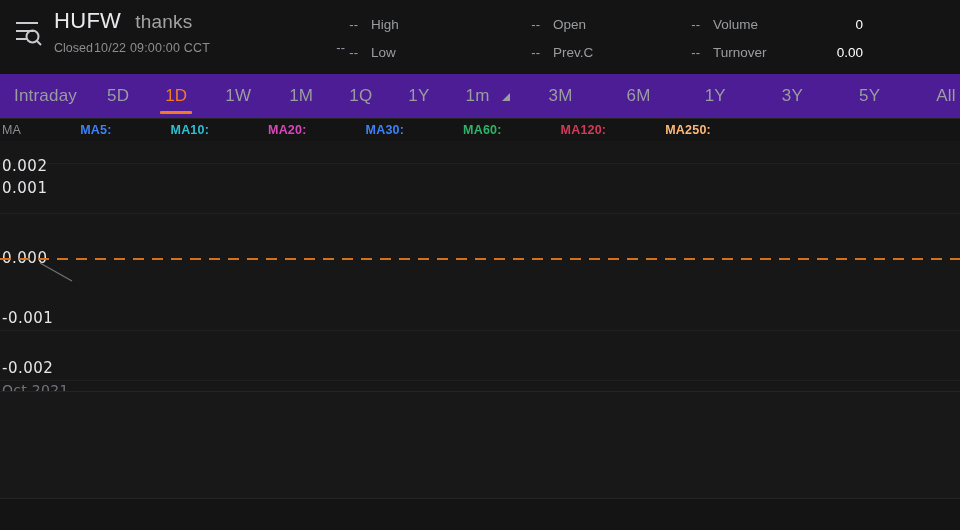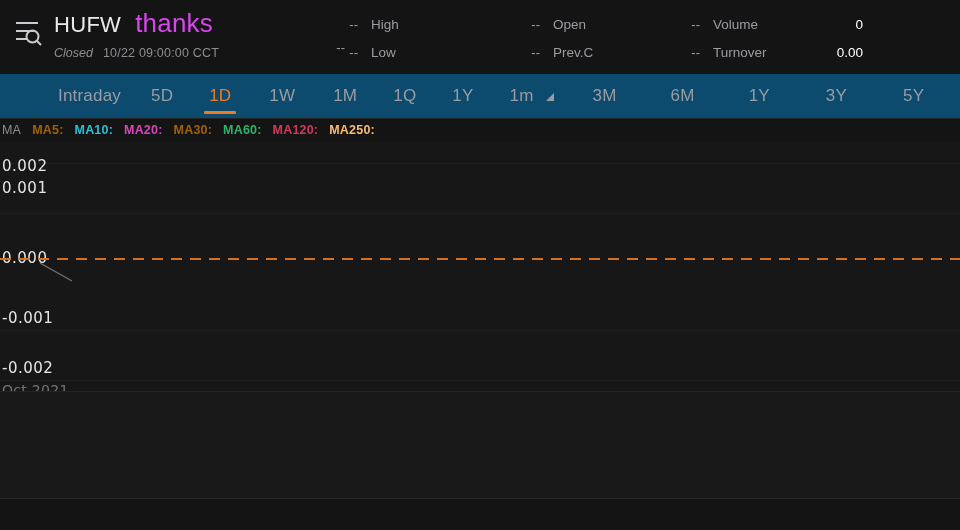--- a/index.html
+++ b/index.html
@@ -15,23 +15,23 @@
   .header { position:relative; height:74px; background:#141414; }
 
   .menu-search-icon {
     position:absolute; left:10px; top:16px;
     width:34px; height:38px;
   }
 
   .quote-title-block { position:absolute; left:54px; top:8px; }
   .sym-row { display:flex; align-items:baseline; }
   .symbol { font-size:22px; color:#e9eaec; letter-spacing:.3px; }
-  .symname { font-size:26px; color:#d946ef; margin-left:14px; letter-spacing:.2px; }
+  .symname { font-size:19px; color:#a3a3a3; margin-left:14px; letter-spacing:.2px; }
   .status-row { margin-top:7px; display:flex; align-items:baseline; font-size:12.5px; color:#8b8d91; }
-  .status-row .st { margin-right:10px;font-style:italic; }
+  .status-row .st { margin-right:1px; }
   .status-row .ts { letter-spacing:.2px; }
 
   
   .qcol { position:absolute; top:10px; }
   .qrow { height:28px; display:flex; align-items:center; }
   .qval {
     font-size:13px; color:#9aa0ab; text-align:right;
     display:inline-block;
   }
   .qlabel { font-size:13.5px; color:#9a9ca1; margin-left:13px; }
@@ -42,22 +42,21 @@
   .qcol-b .qval { width:40px; }
   .qcol-c { left:660px; }
   .qcol-c .qval { width:40px; }
   .qcol-c .qlabel { width:84px; }
   .qcol-c .qnum { font-size:13.5px; color:#ffffff; text-align:right; width:66px; display:inline-block; }
 
   
   .tabs {
     position:relative; height:44px;
     display:flex; align-items:center;
-    background:#0c4a6e;
-    padding-left:44px;
+    background:#4c1d95;
   }
   .tab {
     position:relative;
     font-size:17px; color:#9a9ca1;
     padding:0 2px; height:44px;
     display:flex; align-items:center; justify-content:center;
     letter-spacing:.2px;
   }
   .tab.active { color:#f07b24; }
   .tab.active .underline {
@@ -66,20 +65,21 @@
   }
   .tri-icon { margin-left:10px; display:flex; align-items:flex-end; }
 
   
   .pane-divider { height:1px; background:#242424; }
 
   .ma-legend, .mavol-legend {
     height:22px; display:flex; align-items:center;
     font-size:12.5px; font-weight:bold; letter-spacing:.2px;
     padding-left:2px;
+    gap:48px;
   }
   .ma-legend .tag, .mavol-legend .tag { margin-right:11px; white-space:nowrap; }
   .legend-head { color:#8b8d91; font-weight:normal; }
 
   .price-pane { position:relative; height:250px; background:#171717; }
   .grid-line { position:absolute; left:0; right:0; height:1px; background:#1f1f1f; }
   .y-label {
     position:absolute; left:2px;
     font-size:15px; color:#e6e7e9; letter-spacing:.5px;
     font-family:"DejaVu Sans", sans-serif;
@@ -219,24 +219,24 @@
     </div>
     <div class="tab" style="margin-left:52px;">
       <span>All</span>
     </div>
   </div>
 
   <div class="pane-divider"></div>
 
   <div class="ma-legend">
     <span class="tag legend-head">MA</span>
-    <span class="tag" style="color:#a16207">MA5:</span>
+    <span class="tag" style="color:#3b82f6">MA5:</span>
     <span class="tag" style="color:#2fbfd4">MA10:</span>
     <span class="tag" style="color:#d648b8">MA20:</span>
-    <span class="tag" style="color:#a16207">MA30:</span>
+    <span class="tag" style="color:#3b82f6">MA30:</span>
     <span class="tag" style="color:#2fb36a">MA60:</span>
     <span class="tag" style="color:#d1395c">MA120:</span>
     <span class="tag" style="color:#fdba74">MA250:</span>
   </div>
 
   <div class="price-pane">
     <div class="grid-line" style="top:22px;"></div>
     <div class="grid-line" style="top:72px;"></div>
     <div class="grid-line" style="top:189px;"></div>
     <div class="grid-line" style="top:239px;"></div>

